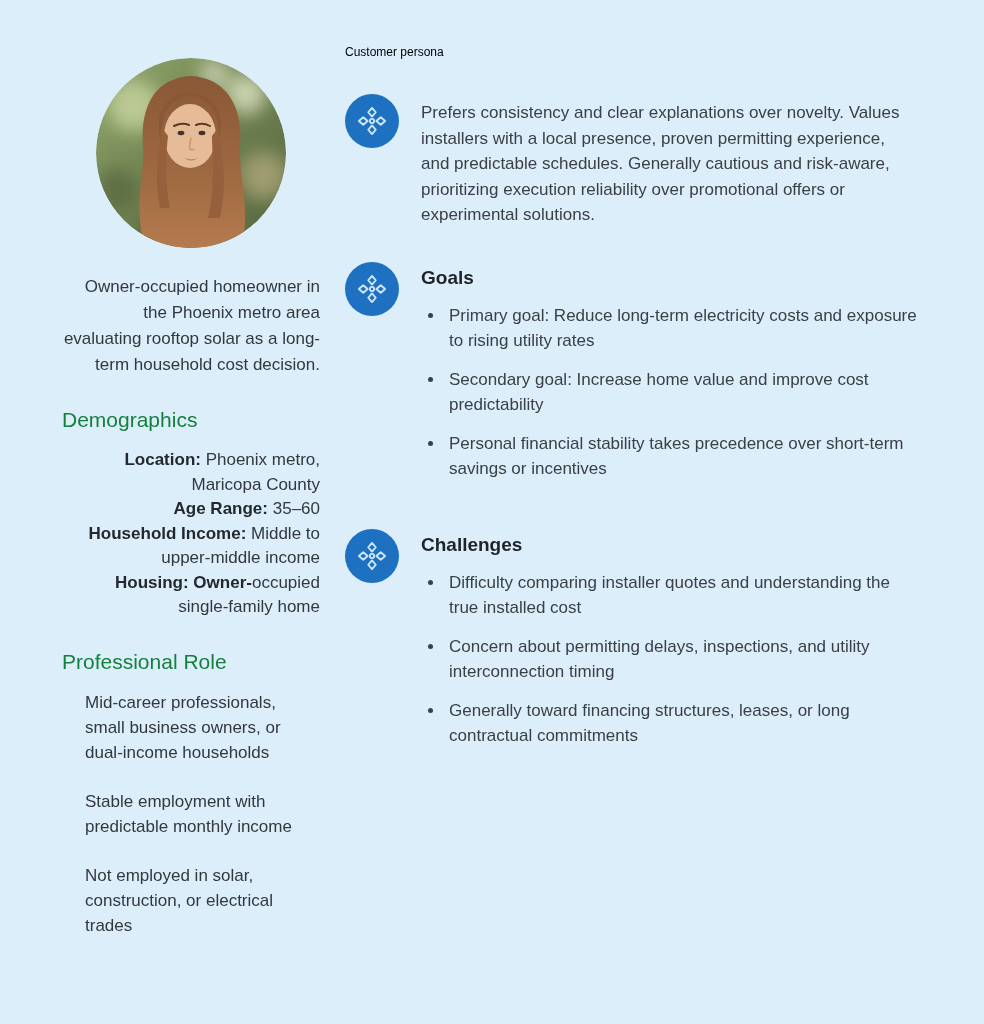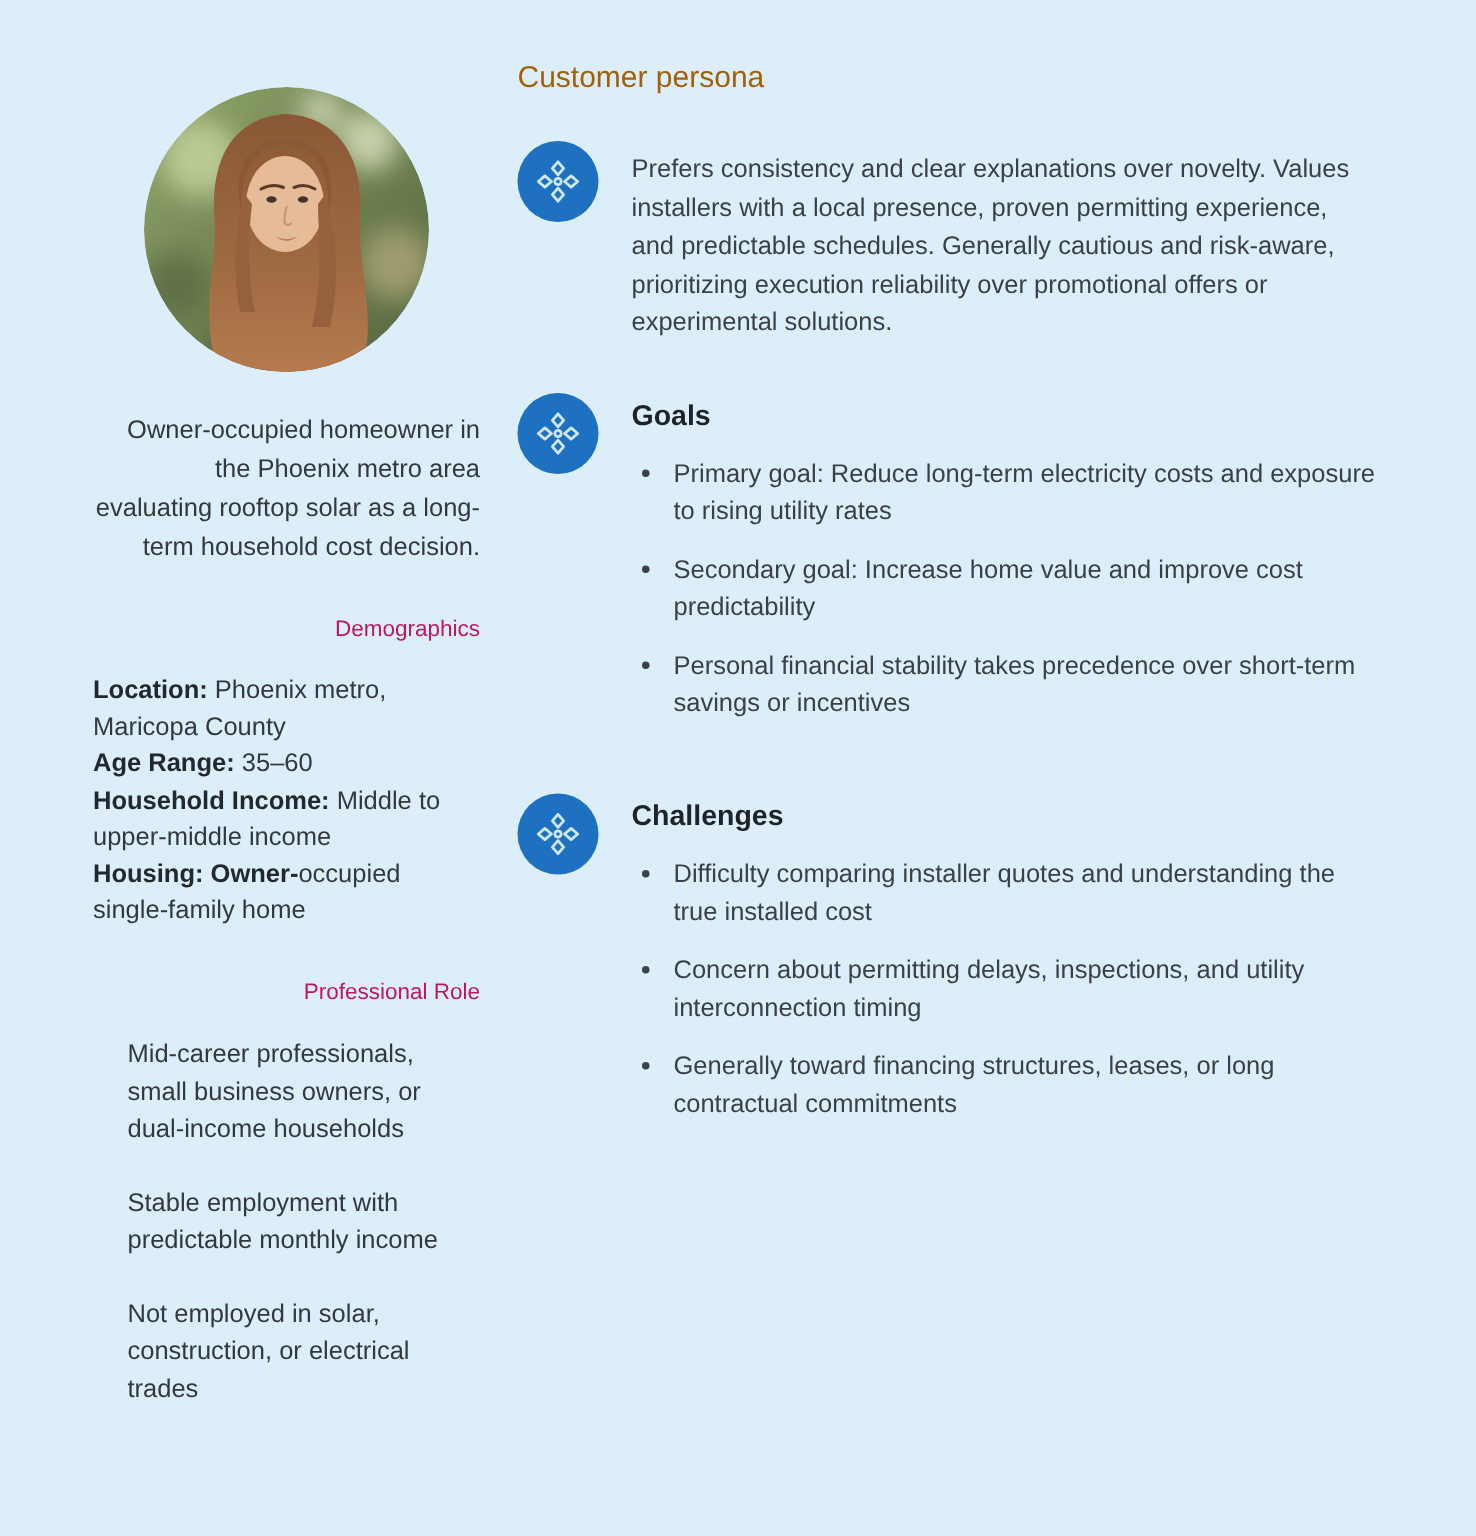--- a/index.html
+++ b/index.html
@@ -17,34 +17,34 @@
   .left-col {
     position:absolute; left:62px; top:58px; width:258px;
   }
   .avatar-wrap { width:190px; height:190px; margin:0 auto; border-radius:50%; overflow:hidden; }
   .avatar-wrap svg { display:block; }
   .intro {
     margin-top:26px; text-align:right;
     font-size:17px; line-height:26px; color:#33383d;
   }
   .side-heading {
-    margin-top:30px; text-align:right;
-    font-size:15px; line-height:24px; color:#be185d; font-weight:500;
-  }
-  .demo-list { margin-top:16px; text-align:left; font-size:17px; line-height:24.5px; color:#33383d; }
+    margin-top:30px; text-align:left;
+    font-size:21px; line-height:24px; color:#15803d; font-weight:500;
+  }
+  .demo-list { margin-top:16px; text-align:right; font-size:17px; line-height:24.5px; color:#33383d; }
   .demo-item b { color:#23282d; }
   .role-paragraphs { margin-top:16px; padding-left:23px; width:233px; }
   .role-paragraphs p {
     font-size:17px; line-height:25px; color:#33383d; text-align:left;
     margin-bottom:24px;
   }
 
   
   .right-col { position:absolute; left:345px; top:40px; width:572px; }
-  .page-title { font-size:20px; line-height:24px; color:#a16207; font-weight:500; }
+  .page-title { font-size:12px; line-height:24px; color:#000000; font-weight:500; }
   .section { display:flex; margin-top:26px; }
   .section + .section { margin-top:30px;justify-content:center; }
   .icon-circle {
     flex:0 0 54px; width:54px; height:54px; border-radius:50%;
     background:#1e70c0; display:flex; align-items:center; justify-content:center;
     margin-top:4px;
   }
   .icon-circle svg { width:30px; height:30px; }
   .section-content { margin-left:22px; width:505px; }
   .section-content h2 {

